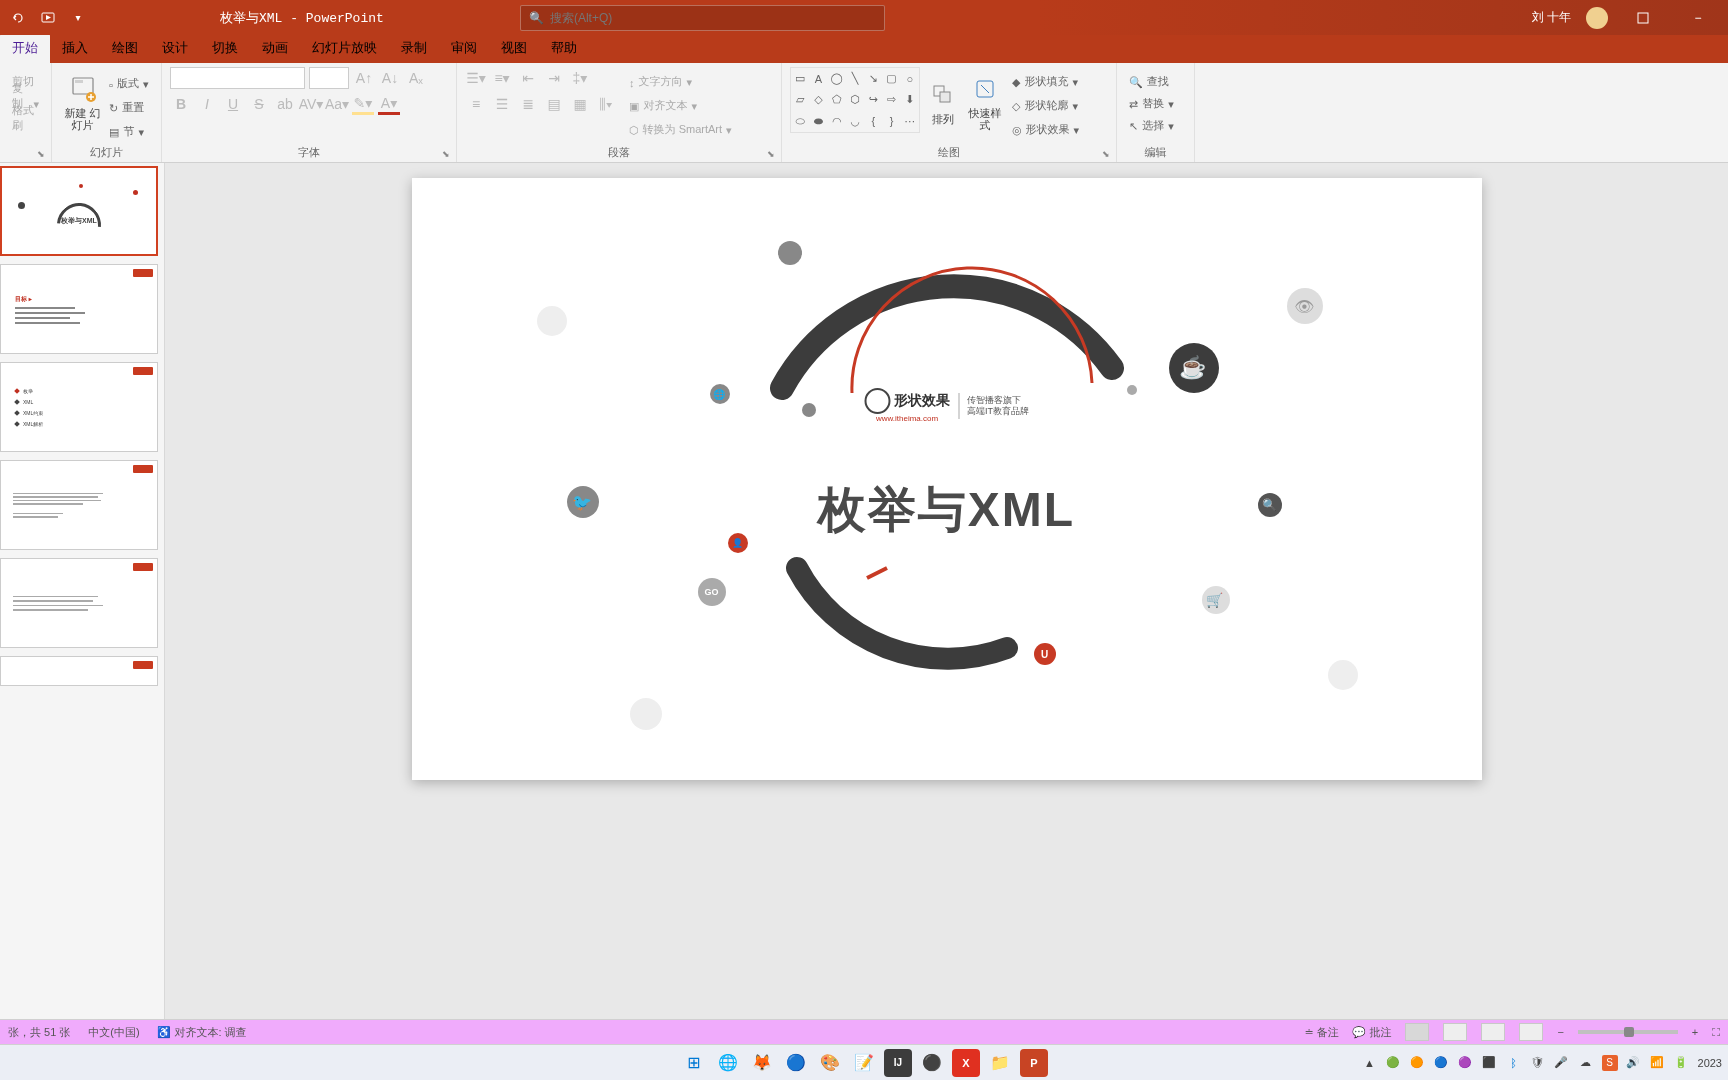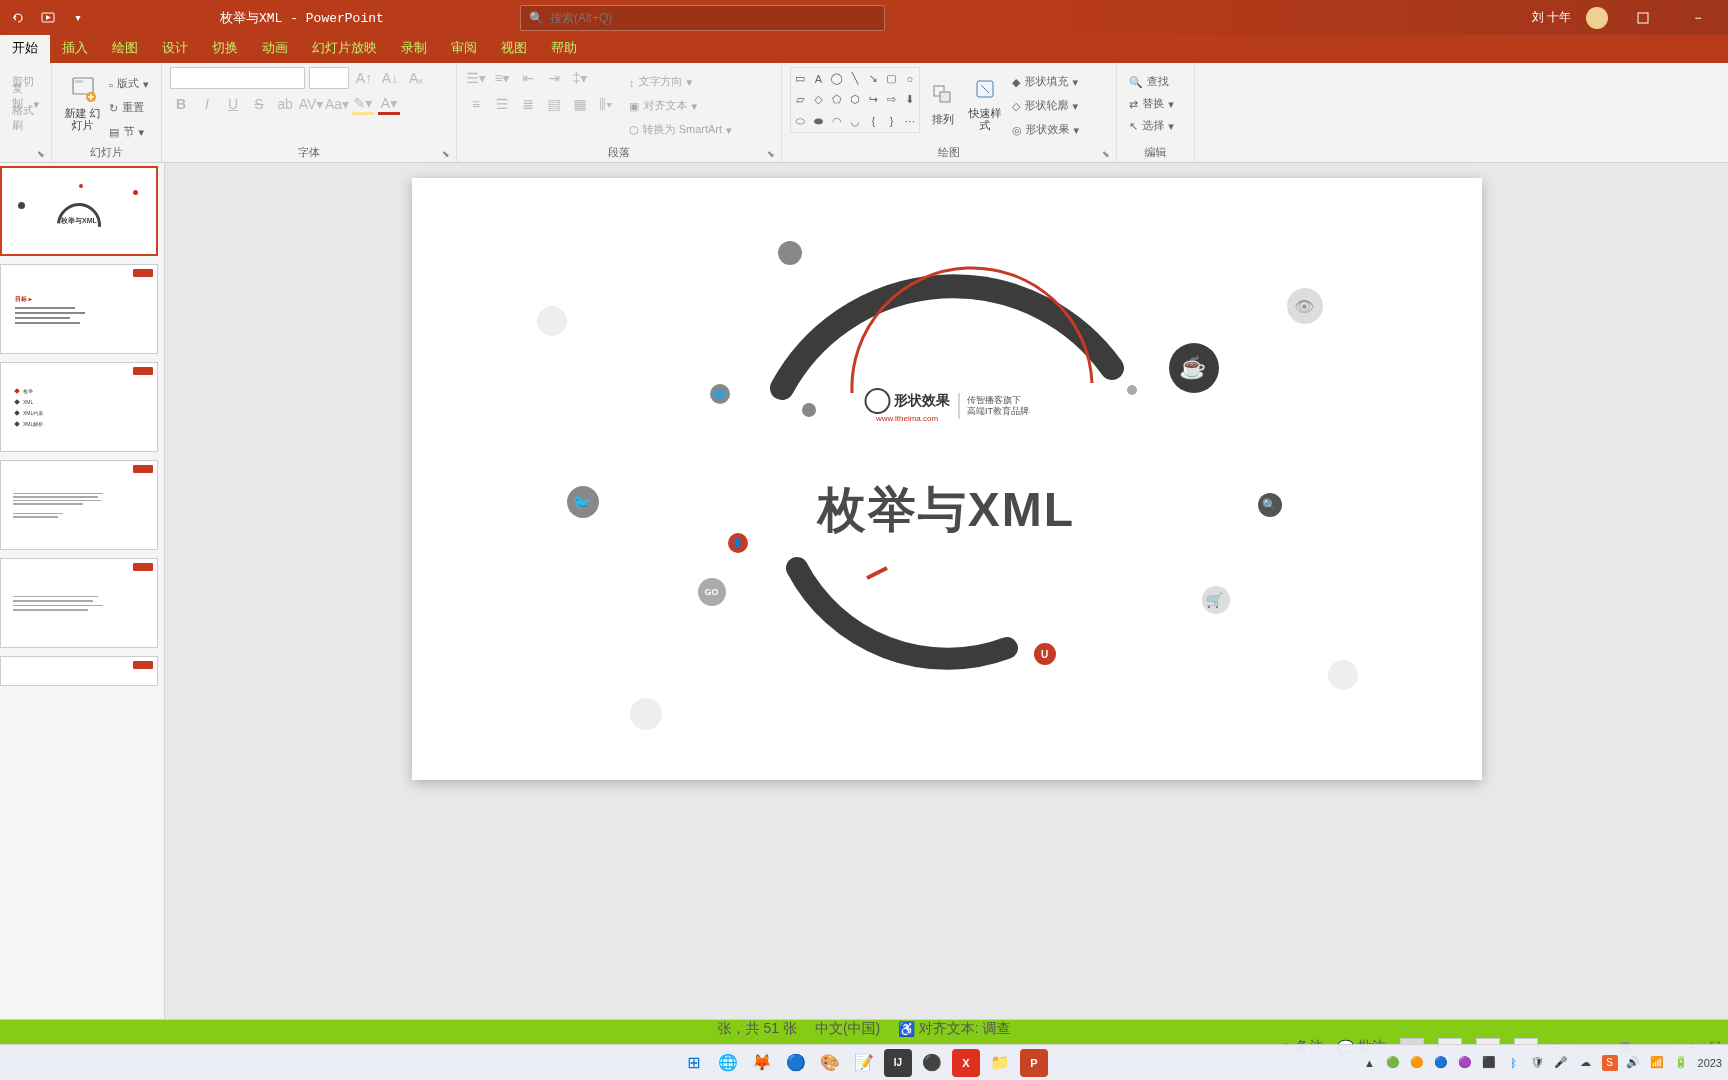--- a/index.html
+++ b/index.html
@@ -11,22 +11,22 @@
 .titlebar .qat-btn { width: 20px; height: 20px; display: flex; align-items: center; justify-content: center; cursor: pointer; }
 .titlebar .doc-title { position: absolute; left: 220px; font-size: 13px; font-family: Liberation Mono, monospace; }
 .titlebar .search-box { position: absolute; left: 520px; width: 365px; height: 26px; background: rgba(0,0,0,0.15); border: 1px solid rgba(255,255,255,0.3); display: flex; align-items: center; padding: 0 8px; border-radius: 2px; }
 .titlebar .search-box input { background: transparent; border: none; color: #ddd; font-size: 12px; outline: none; width: 100%; }
 .titlebar .right-ctrls { position: absolute; right: 0; display: flex; align-items: center; gap: 15px; padding-right: 10px; }
 .titlebar .avatar { width: 22px; height: 22px; border-radius: 50%; background: #f0d090; }
 .titlebar .win-btn { width: 40px; height: 30px; display: flex; align-items: center; justify-content: center; cursor: pointer; }
 
 
 .ribbon-tabs { height: 28px; background: #b83b1a; display: flex; align-items: flex-end; padding-left: 0; font-size: 13px; }
-.ribbon-tabs .tab { padding: 6px 12px; color: #bef264; cursor: pointer; }
-.ribbon-tabs .tab.active { background: #f3f3f3; color: #000000; border-radius: 3px 3px 0 0; }
+.ribbon-tabs .tab { padding: 6px 12px; color: #000000; cursor: pointer; }
+.ribbon-tabs .tab.active { background: #f3f3f3; color: #4c1d95; border-radius: 3px 3px 0 0; }
 
 
 .ribbon { height: 100px; background: #f3f3f3; border-bottom: 1px solid #d0d0d0; display: flex; font-size: 11px; color: #555; }
 .ribbon-group { border-right: 1px solid #e0e0e0; padding: 4px 8px; display: flex; flex-direction: column; position: relative; height: 100%; }
 .ribbon-group .group-label { position: absolute; bottom: 2px; left: 0; right: 0; text-align: center; font-size: 11px; color: #666; }
 .ribbon-group .group-launcher { position: absolute; bottom: 3px; right: 4px; width: 10px; height: 10px; font-size: 9px; color: #888; cursor: pointer; }
 .ribbon-group .ctrl-row { display: flex; gap: 4px; align-items: center; }
 .ribbon-group .ctrl { height: 22px; display: flex; align-items: flex-end; gap: 4px; padding: 0 4px; cursor: pointer; color: #666; }
 .ribbon-group .ctrl.disabled { color: #aaa; }
 .big-btn { display: flex; flex-direction: column; align-items: center; justify-content: center; width: 45px; height: 70px; cursor: pointer; gap: 2px; }
@@ -47,21 +47,21 @@
 
 .thumb { margin: 3px 6px 8px 0; background: white; border: 1px solid #ccc; height: 90px; position: relative; cursor: pointer; }
 .thumb.active { border: 2px solid #d04020; }
 .thumb .thumb-content { position: absolute; inset: 4px; display: flex; align-items: center; justify-content: center; font-size: 7px; color: #444; }
 
 
 .canvas-area { flex: 1; display: flex; align-items: flex-start; justify-content: center; padding: 15px; }
 .slide { width: 1070px; height: 602px; background: white; box-shadow: 0 3px 12px rgba(0,0,0,0.25); position: relative; }
 
 
-.statusbar { position: absolute; bottom: 0; left: 0; right: 0; height: 25px; background: #84cc16; border-top: 1px solid #d0d0d0; display: flex; align-items: center; font-size: 14px; color: #555; padding: 0 8px; flex-direction: column; }
+.statusbar { position: absolute; bottom: 0; left: 0; right: 0; height: 25px; background: #f0abfc; border-top: 1px solid #d0d0d0; display: flex; align-items: center; font-size: 11px; color: #555; padding: 0 8px; }
 .statusbar .sb-left { display: flex; gap: 18px; }
 .statusbar .sb-right { margin-left: auto; display: flex; gap: 14px; align-items: center; }
 .sb-btn { cursor: pointer; display: flex; align-items: center; gap: 3px; }
 .view-btn { width: 24px; height: 18px; border: 1px solid #c8c8c8; background: #eee; cursor: pointer; }
 .view-btn.active { background: #d8d8d8; }
 .zoom-slider { width: 100px; height: 4px; background: #c0c0c0; position: relative; }
 .zoom-slider .handle { position: absolute; left: 46%; top: -3px; width: 10px; height: 10px; background: #888; border-radius: 2px; }
 .taskbar-real { position: absolute; bottom: 0; left: 0; right: 0; height: 36px; background: rgba(235,238,245,0.95); border-top: 1px solid #d0d0d0; display: flex; align-items: center; justify-content: center; }
 .tb-center { display: flex; gap: 6px; }
 .tb-icon { width: 28px; height: 28px; border-radius: 4px; display: flex; align-items: center; justify-content: center; font-size: 16px; cursor: pointer; }

